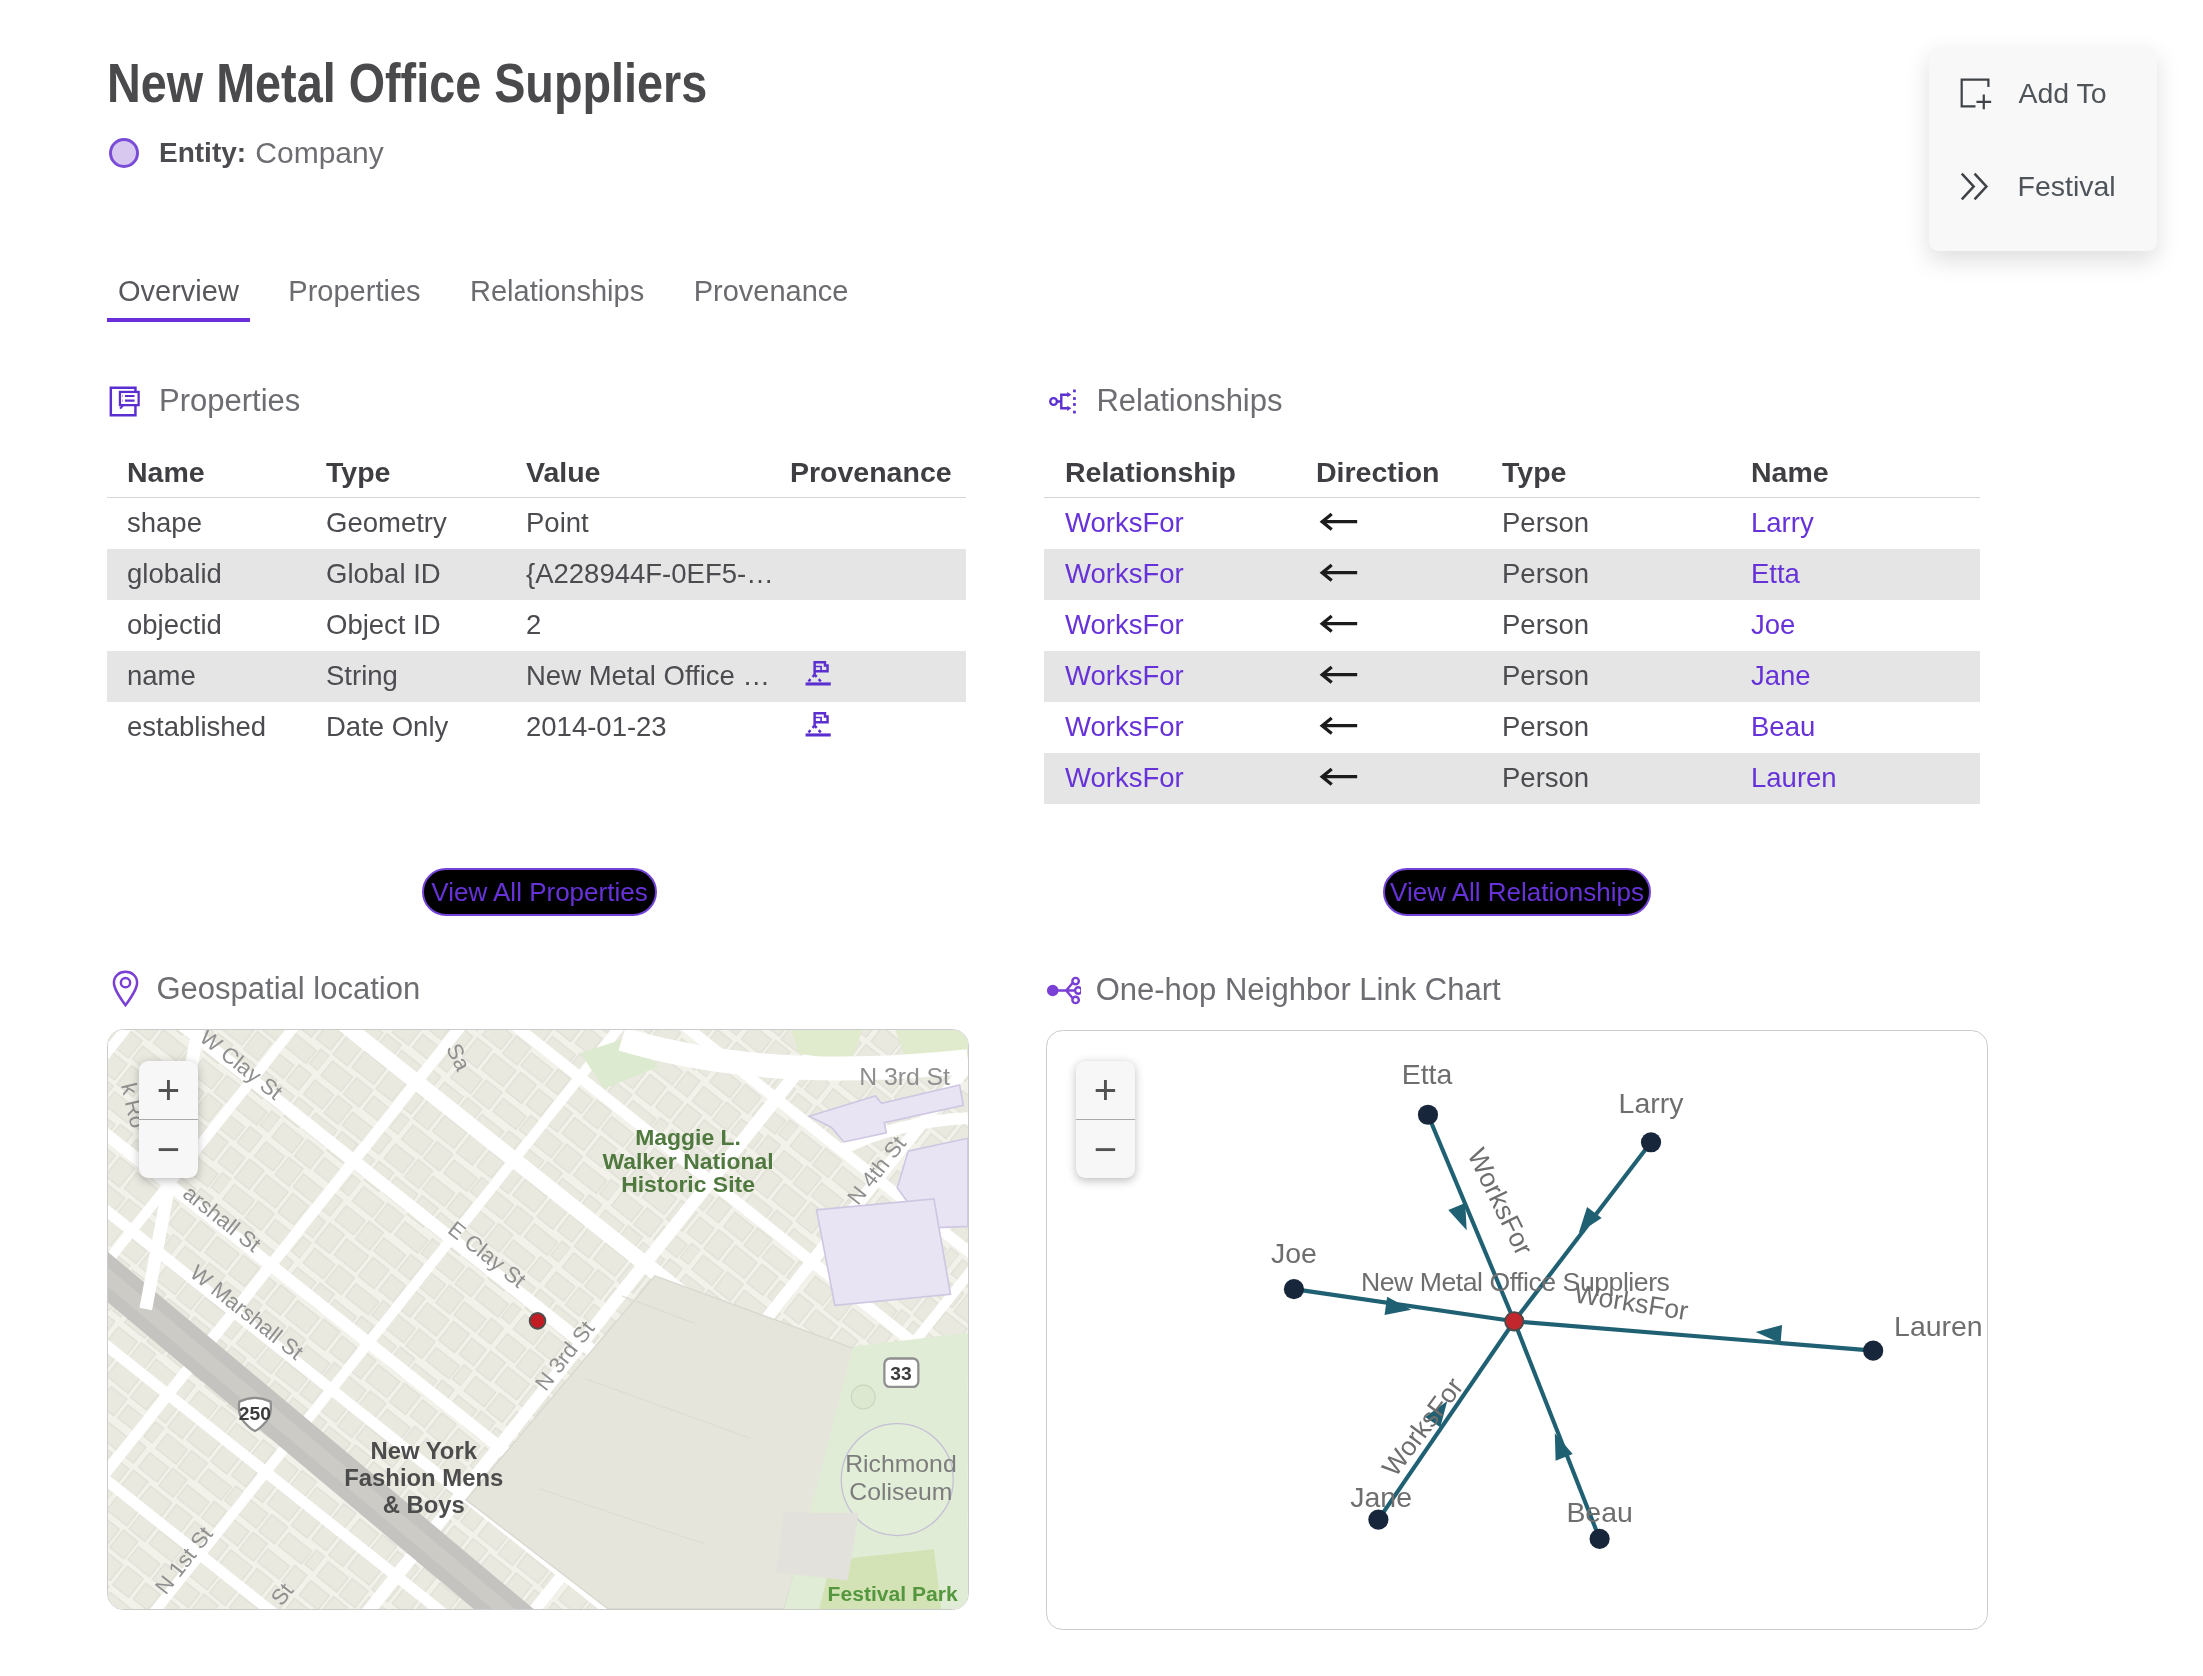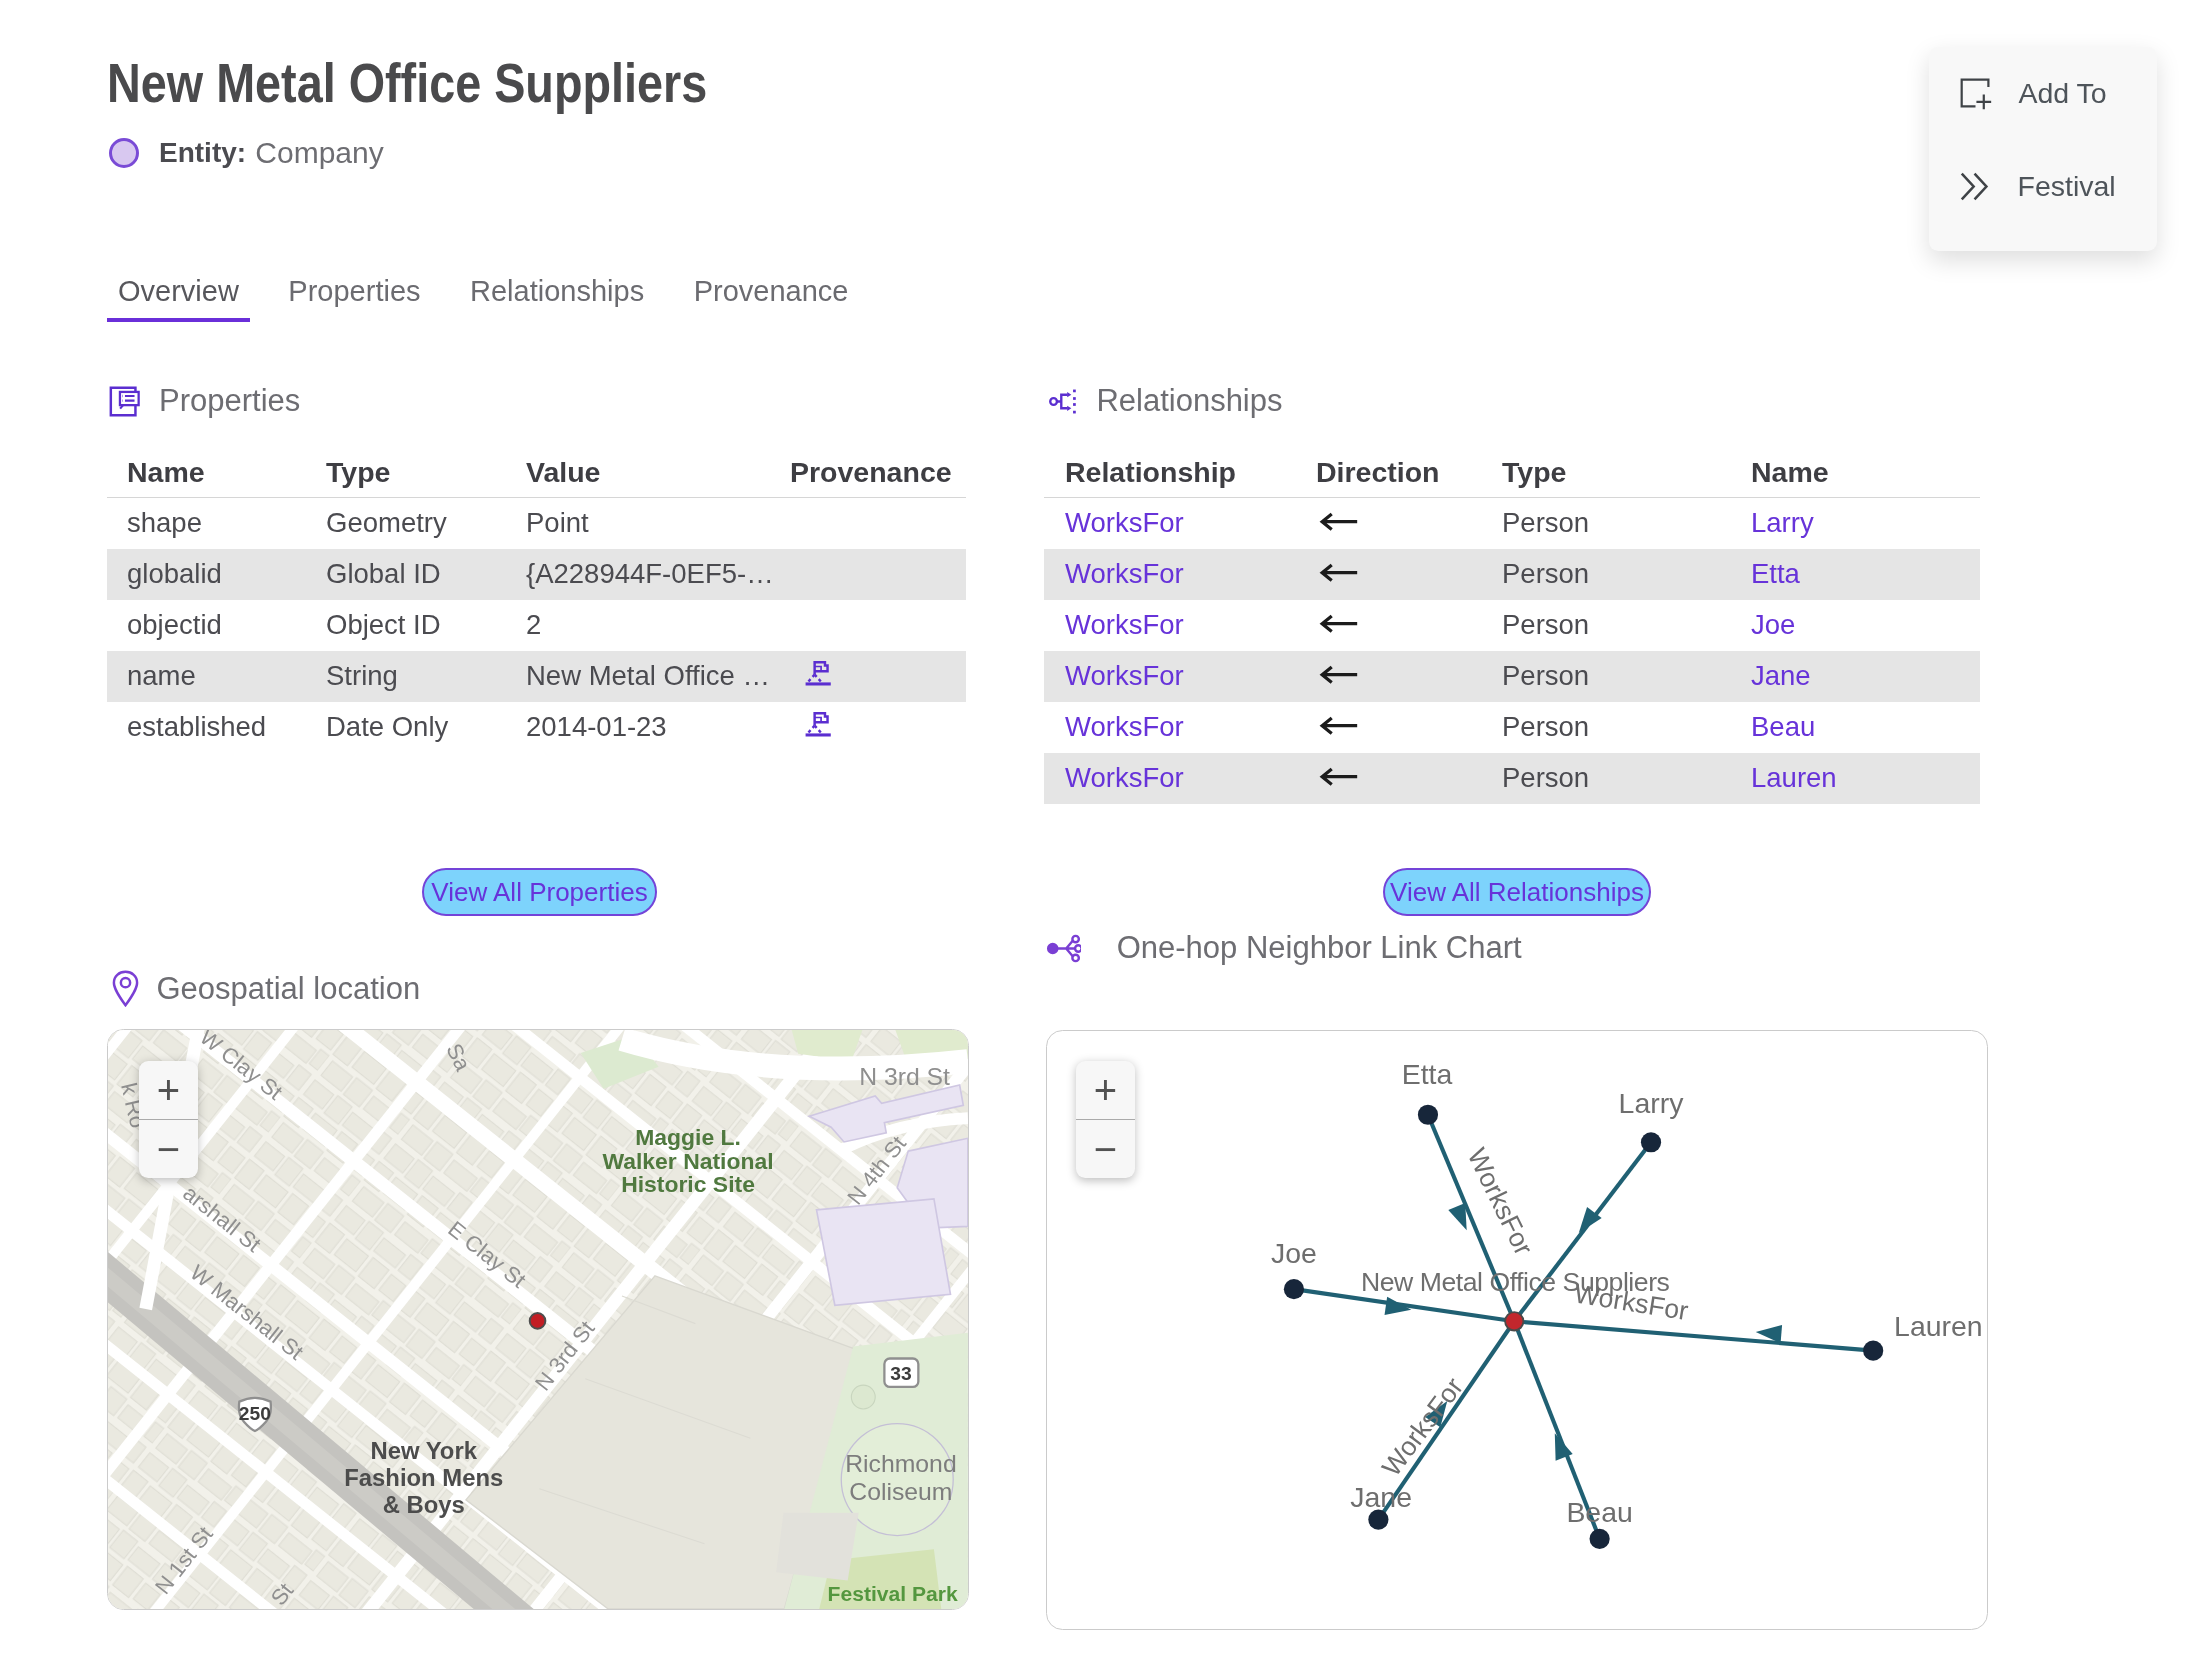--- a/index.html
+++ b/index.html
@@ -20,21 +20,21 @@
   .sechead svg{display:block;}
   
   .tbl{position:absolute;}
   .thead{position:relative;height:43px;border-bottom:1.8px solid #d6d6d6;}
   .thead span{position:absolute;bottom:8.3px;font-size:28.5px;font-weight:700;color:#3e3e43;}
   .trow{position:relative;height:51px;font-size:27.5px;}
   .trow.alt{background:#e5e5e5;}
   .trow span{position:absolute;top:50%;transform:translateY(-54%);}
   .purple{color:#6733d9;}
   .pillbtn{position:absolute;height:44px;border:2.3px solid #7444d8;border-radius:25px;
-     color:#6733d9;font-size:26px;display:flex;align-items:center;justify-content:center;background:#7dd3fc;}
+     color:#6733d9;font-size:26px;display:flex;align-items:center;justify-content:center;background:#000000;}
   
   .card{position:absolute;border:1.8px solid #cbcbcb;border-radius:16.5px;background:#fff;overflow:hidden;}
   .zoomctl{position:absolute;width:59px;background:#f7f7f7;border-radius:9.2px;
      box-shadow:0 2.8px 9.2px rgba(0,0,0,.25);z-index:5;}
   .zoomctl .zb{height:58px;display:flex;align-items:center;justify-content:center;font-size:40px;font-weight:300;color:#525252;}
   .zoomctl .zb.minus{border-top:1.4px solid #aaa;}
   
   .actioncard{position:absolute;left:1929px;top:47px;width:228px;height:204px;background:#f8f8f8;
      border-radius:9.2px;box-shadow:0 9.2px 24px rgba(0,0,0,.13);}
   .actionrow{position:absolute;left:28.5px;display:flex;align-items:center;}
@@ -103,21 +103,21 @@
 </div>
 
 <div class="sechead" style="left:111px;top:970px;">
   <svg width="29" height="37" viewBox="0 0 20 25" fill="none" stroke="#7a3fd4" stroke-width="1.7">
     <path d="M10 24 C10 24 2 13.5 2 8.5 C2 4 5.6 1 10 1 C14.4 1 18 4 18 8.5 C18 13.5 10 24 10 24 Z"></path>
     <circle cx="10" cy="8.5" r="3.2"></circle>
   </svg>
   <span class="t" style="margin-left:16.5px;">Geospatial location</span>
 </div>
 
-<div class="sechead" style="left:1046px;top:930px;gap:21px;">
+<div class="sechead" style="left:1046px;top:972px;">
   <svg width="35" height="31" viewBox="0 0 26 23" fill="none" stroke="#7a3fd4" stroke-width="1.8">
     <circle cx="5" cy="11.5" r="3.4" fill="#7a3fd4"></circle>
     <path d="M8 11.5 H15 M15 11.5 L20 5.5 M15 11.5 L20 17.5 M15 11.5 L22 11.5"></path>
     <circle cx="22" cy="4.5" r="2.4"></circle>
     <circle cx="24" cy="11.5" r="2.4"></circle>
     <circle cx="22" cy="18.5" r="2.4"></circle>
   </svg>
   <span class="t" style="margin-left:14.7px;">One-hop Neighbor Link Chart</span>
 </div>
 

